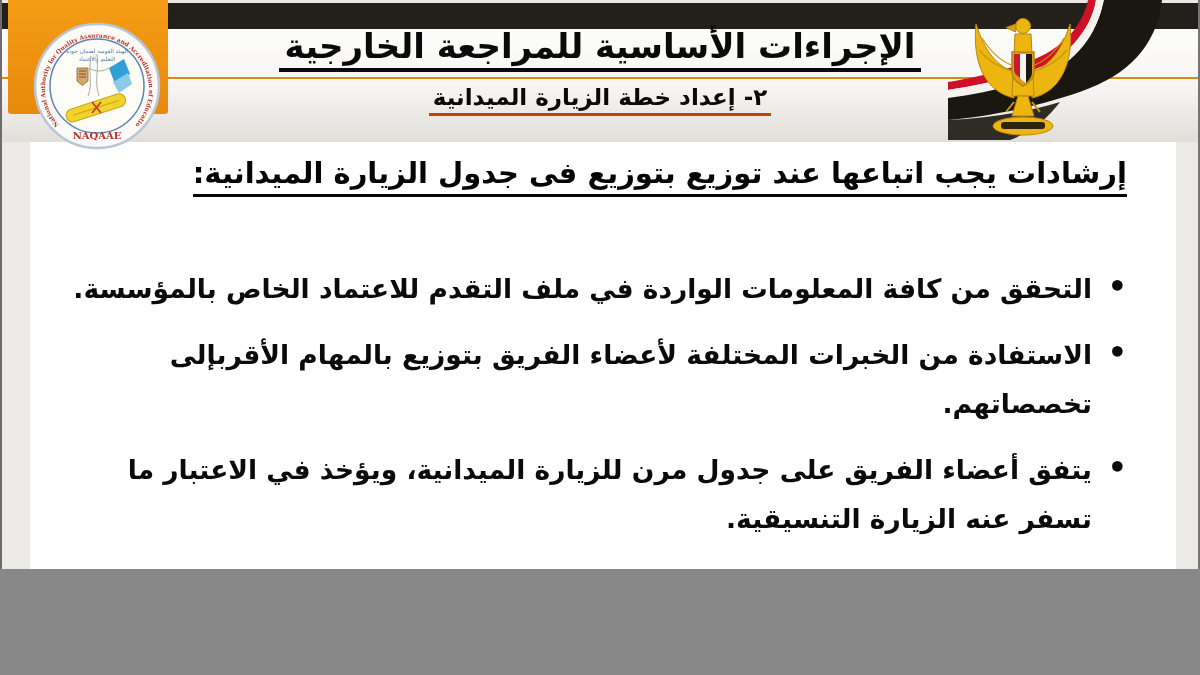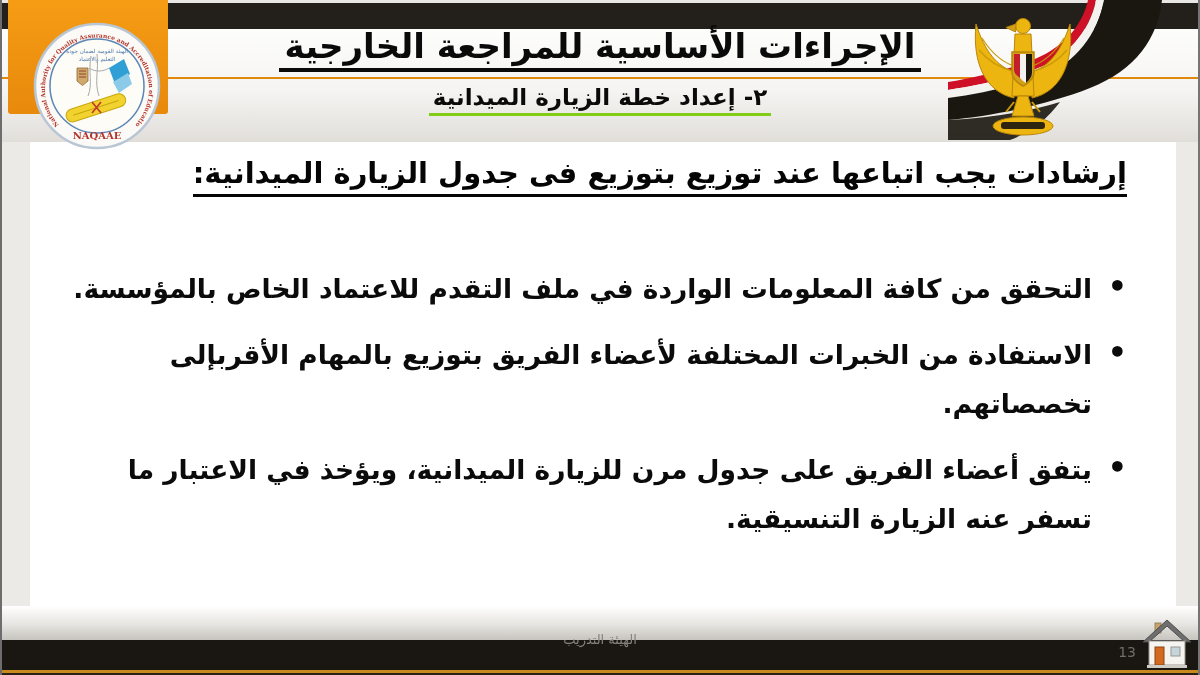--- a/index.html
+++ b/index.html
@@ -1,31 +1,31 @@
 <!DOCTYPE html>
 <html lang="ar"><head>
 <meta charset="utf-8">
 <style>
   html,body{margin:0;padding:0;background:#888;}
-  .slide{position:relative;width:1200px;height:675px;overflow:hidden;background:#fff;
+  .slide{position:relative;width:1200px;height:569px;overflow:hidden;background:#fff;
          font-family:"DejaVu Sans",sans-serif;}
 
   
   .top-light{position:absolute;left:0;top:0;width:100%;height:3px;background:#e9e8e6;z-index:1;}
   .black-bar{position:absolute;left:0;top:3px;width:100%;height:26px;background:#23201c;z-index:1;}
   .header-area{position:absolute;left:0;top:29px;width:100%;height:113px;
                background:linear-gradient(180deg,#fdfdfc 0%,#f5f4f2 55%,#e1deda 100%);z-index:1;}
   .orange-line{position:absolute;left:0;top:77px;width:100%;height:2px;background:#e1890f;z-index:2;}
 
   .title-wrap{position:absolute;left:0;top:29px;width:100%;text-align:center;z-index:5;}
   .title-text{display:inline-block;direction:rtl;font-size:34px;font-weight:bold;color:#0a0a0a;
               line-height:1.05;padding:0 6px 3px 6px;border-bottom:4px solid #0a0a0a;}
   .subtitle-wrap{position:absolute;left:0;top:84px;width:100%;text-align:center;z-index:5;}
   .subtitle-text{display:inline-block;direction:rtl;font-size:23px;font-weight:bold;color:#0a0a0a;
-                 padding:0 4px 3px 4px;border-bottom:3px solid #84cc16;}
+                 padding:0 4px 3px 4px;border-bottom:3px solid #c2410c;}
 
   .logo-orange{position:absolute;left:8px;top:0;width:160px;height:114px;z-index:6;
                background:linear-gradient(180deg,#f59c14,#e8890c);border-radius:0 0 3px 3px;}
   .logo-seal{position:absolute;left:33px;top:22px;width:128px;height:128px;z-index:7;}
   .emblem{position:absolute;right:2px;top:0;width:250px;height:142px;z-index:4;}
 
   
   .body-bg{position:absolute;left:2px;top:142px;width:1196px;height:466px;background:#eceae7;z-index:1;}
   .content-panel{position:absolute;left:30px;top:142px;width:1146px;height:466px;background:#ffffff;z-index:2;}
   .footer-fade{position:absolute;left:2px;top:606px;width:1196px;height:34px;z-index:3;

